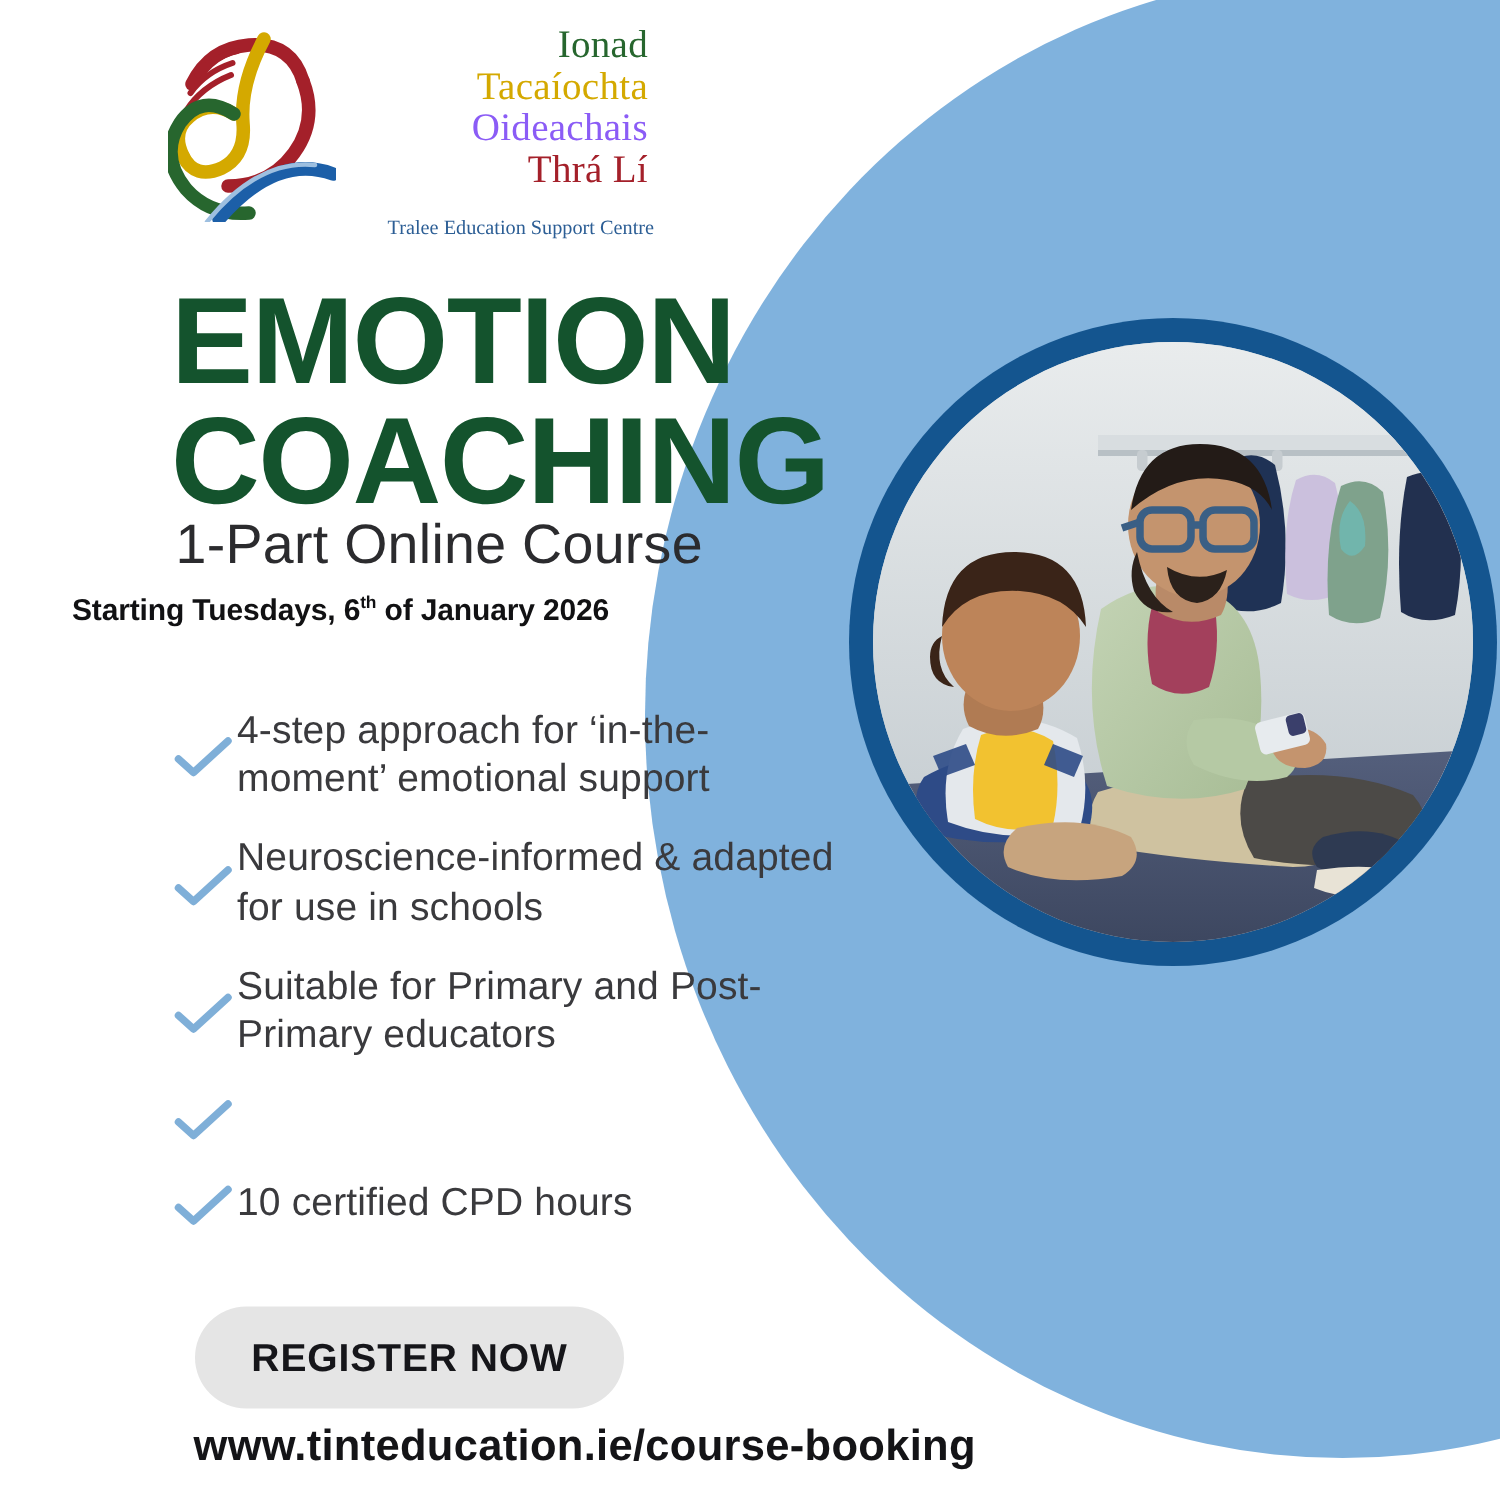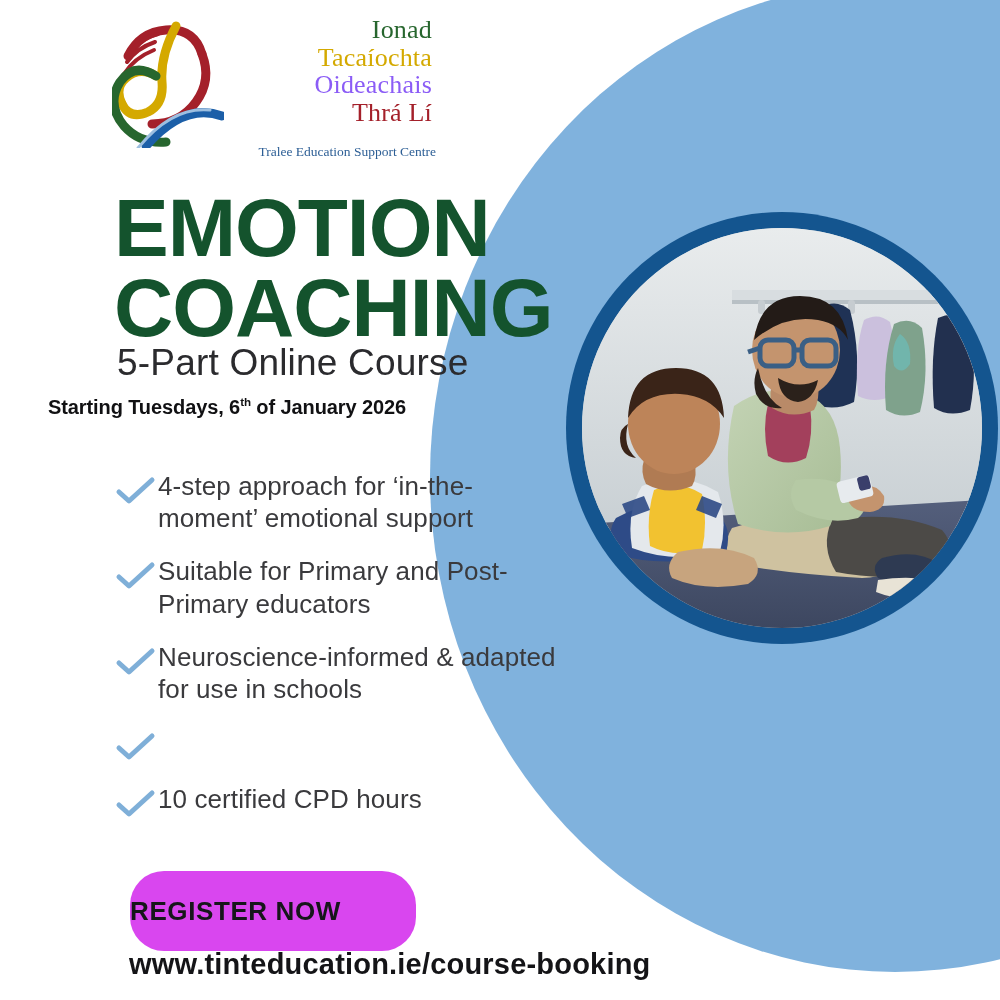--- a/index.html
+++ b/index.html
@@ -147,21 +147,21 @@
   
   .bullets {
     position: absolute;
     left: 114px;
     top: 470px;
     width: 460px;
     z-index: 5;
   }
   .bullet {
     display: flex;
-    align-items: flex-start;
+    align-items: center;
     margin-bottom: 21px;
   }
   .bullet:last-child { margin-bottom: 2px; }
   .check-icon {
     flex: 0 0 auto;
     width: 44px;
     height: 30px;
     margin-top: 6px;
   }
   .check-icon svg { display: block; width: 100%; height: 100%; }
@@ -172,26 +172,27 @@
     letter-spacing: 0.1px;
     max-width: 400px;
   }
 
   
   .cta {
     position: absolute;
     left: 130px;
     top: 871px;
     width: 286px;
-    height: 80px;
+    height: 68px;
     border-radius: 34px;
-    background: #d946ef;
+    background: #e5e5e5;
     z-index: 6;
     display: flex;
     align-items: center;
+    justify-content: center;
     border: none;
     cursor: pointer;
     padding: 0;
   }
   .cta span {
     font-size: 26px;
     font-weight: bold;
     color: #16161A;
     letter-spacing: 0.6px;
   }
@@ -322,50 +323,50 @@
       <div class="lw-4">Thrá Lí</div>
     </div>
     <div class="logo-tag">Tralee Education Support Centre</div>
   </div>
 
   <div class="headline">
     <span class="hl-line">EMOTION</span>
     <span class="hl-line">COACHING</span>
   </div>
 
-  <div class="subhead">5-Part Online Course</div>
+  <div class="subhead">1-Part Online Course</div>
 
   <div class="dateline">
     <span>Starting Tuesdays, 6</span><sup>th</sup><span> of January 2026</span>
   </div>
 
   <div class="bullets">
     <div class="bullet">
       <span class="check-icon">
         <svg viewBox="0 0 44 30" aria-hidden="true">
             <path d="M5 16 L15 25 L38 4" fill="none" stroke="#7FAFD8" stroke-width="5" stroke-linecap="round" stroke-linejoin="round"></path>
           </svg>
       </span>
       <span class="bullet-text">4-step approach for ‘in-the-moment’ emotional support</span>
     </div>
     <div class="bullet">
       <span class="check-icon">
         <svg viewBox="0 0 44 30" aria-hidden="true">
             <path d="M5 16 L15 25 L38 4" fill="none" stroke="#7FAFD8" stroke-width="5" stroke-linecap="round" stroke-linejoin="round"></path>
           </svg>
       </span>
+      <span class="bullet-text">Neuroscience-informed &amp; adapted for use in schools</span>
+    </div>
+    <div class="bullet">
+      <span class="check-icon">
+        <svg viewBox="0 0 44 30" aria-hidden="true">
+            <path d="M5 16 L15 25 L38 4" fill="none" stroke="#7FAFD8" stroke-width="5" stroke-linecap="round" stroke-linejoin="round"></path>
+          </svg>
+      </span>
       <span class="bullet-text">Suitable for Primary and Post-Primary educators</span>
-    </div>
-    <div class="bullet">
-      <span class="check-icon">
-        <svg viewBox="0 0 44 30" aria-hidden="true">
-            <path d="M5 16 L15 25 L38 4" fill="none" stroke="#7FAFD8" stroke-width="5" stroke-linecap="round" stroke-linejoin="round"></path>
-          </svg>
-      </span>
-      <span class="bullet-text">Neuroscience-informed &amp; adapted for use in schools</span>
     </div>
     <div class="bullet">
       <span class="check-icon">
         <svg viewBox="0 0 44 30" aria-hidden="true">
             <path d="M5 16 L15 25 L38 4" fill="none" stroke="#7FAFD8" stroke-width="5" stroke-linecap="round" stroke-linejoin="round"></path>
           </svg>
       </span>
     </div>
     <div class="bullet">
       <span class="check-icon">

